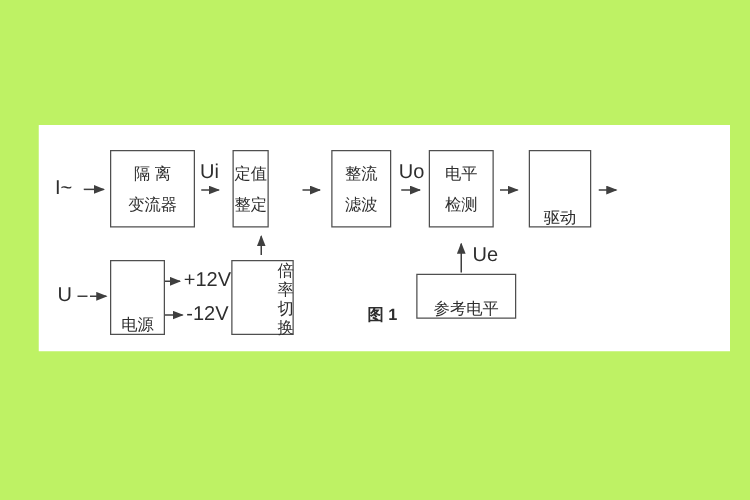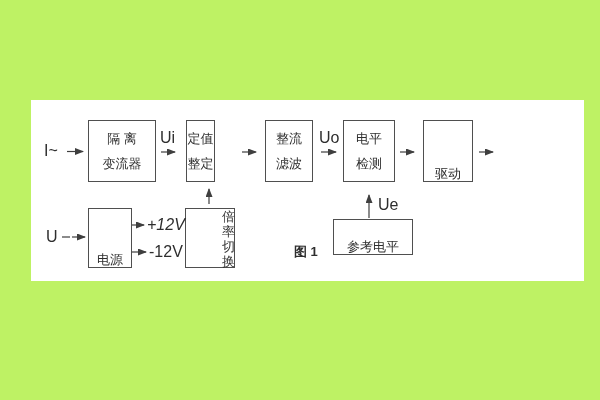--- a/index.html
+++ b/index.html
@@ -59,21 +59,21 @@
   #b-relay      { left: 503px; top: 120px; width: 64px; height: 62px; }
   #b-power      { left: 88px;  top: 208px; width: 44px; height: 60px; }
   #b-ratio      { left: 185px; top: 208px; width: 50px; height: 60px; padding-left: 37px; }
   #b-reference  { left: 333px; top: 219px; width: 80px; height: 36px; }
 
   
   #l-i      { left: 44px;  top: 144px; }
   #l-ui     { left: 160px; top: 131px; }
   #l-uo     { left: 319px; top: 131px; }
   #l-u      { left: 46px;  top: 230px; }
-  #l-p12    { left: 147px; top: 218px; font-style: italic; }
+  #l-p12    { left: 147px; top: 218px; }
   #l-m12    { left: 149px; top: 245px; }
   #l-ue     { left: 378px; top: 198px; }
   #l-cap    { left: 294px; top: 245px; }
 </style>
 </head>
 <body>
 
 <div class="stage">
 
   <div class="panel"></div>

